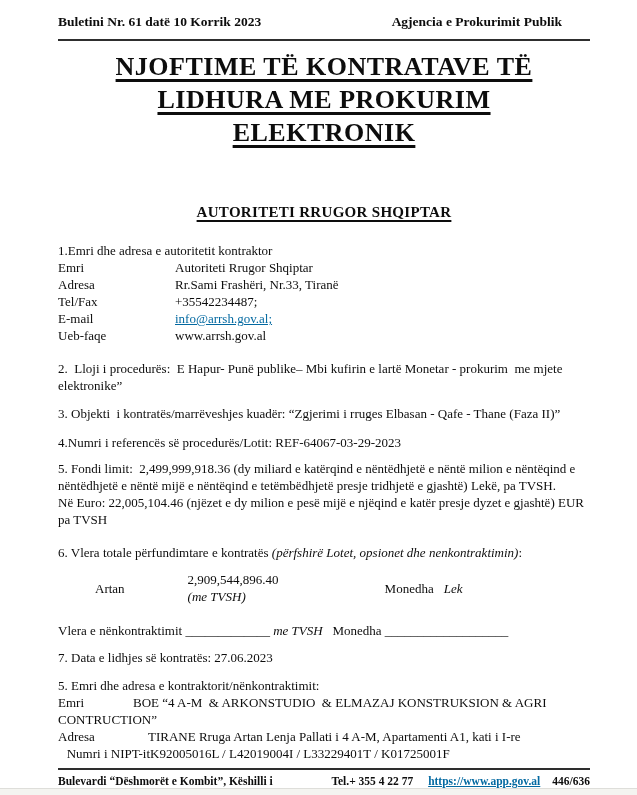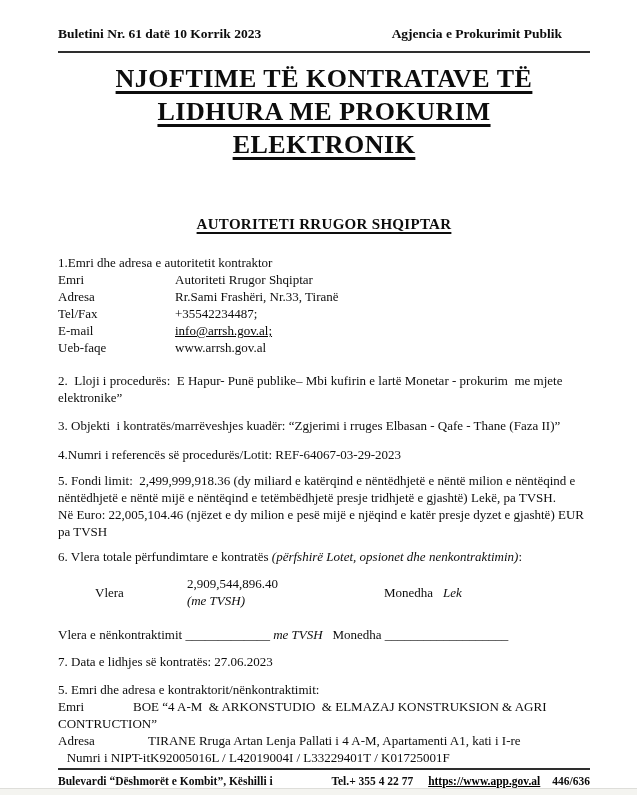--- a/index.html
+++ b/index.html
@@ -5,21 +5,21 @@
   html, body { margin: 0; padding: 0; background: #ffffff; }
   .page {
     position: relative;
     width: 637px;
     height: 795px;
     background: #ffffff;
     font-family: "Liberation Serif", "DejaVu Serif", serif;
     color: #0d0d0d;
     overflow: hidden;
   }
-  .margins { padding: 24px 47px 0 58px; }
+  .margins { padding: 12px 47px 0 58px; }
 
   
   .hdr-row { display: flex; justify-content: space-between; font-weight: bold; font-size: 13.5px; line-height: 20px; }
   .hdr-right { margin-right: 28px; }
   .rule { border: none; border-top: 2px solid #2e2e2e; margin: 7px 0 0 0; }
 
   
   .doc-title { text-align: center; font-weight: bold; font-size: 26px; line-height: 33px; margin-top: 9px; letter-spacing: 0.5px; }
   .doc-title .tline { text-decoration: underline; text-decoration-thickness: 2.5px; text-underline-offset: 4px; }
 
@@ -30,24 +30,24 @@
   
   .body-text { font-size: 13px; line-height: 17px; }
   .para { margin: 0; white-space: pre-wrap; }
   .kv { display: grid; grid-template-columns: 117px 1fr; }
   .kv span { white-space: pre-wrap; }
   .mt-s1 { margin-top: 21px; }
   .mt-s2 { margin-top: 16px; }
   .mt-s3 { margin-top: 11px; }
   .mt-s4 { margin-top: 12px; }
   .mt-s5 { margin-top: 9px; }
-  .mt-s6 { margin-top: 8px; }
+  .mt-s6 { margin-top: 16px; }
   .mt-s7 { margin-top: 10px; }
   .mt-s8 { margin-top: 11px; }
-  .link { color: #000000; text-decoration: underline; cursor: pointer; }
+  .link { color: #0369a1; text-decoration: underline; cursor: pointer; }
   .it { font-style: italic; }
 
   
   .vlera-row { display: flex; align-items: center; margin-top: 10px; }
   .vlera-label { margin-left: 37px; }
   .amount-block { width: 115px; text-align: left; margin-left: 63px; }
   .monedha-label { margin-left: 82px; }
   .monedha-value { margin-left: 10px; }
   .subcontract { margin-top: 17px; }
   .subcontract span { white-space: pre-wrap; }
@@ -113,21 +113,21 @@
       <p class="para mt-s4">4.Numri i referencës së procedurës/Lotit: REF-64067-03-29-2023</p>
 
       <p class="para mt-s5">5. Fondi limit:  2,499,999,918.36 (dy miliard e katërqind e nëntëdhjetë e nëntë milion e nëntëqind e
 nëntëdhjetë e nëntë mijë e nëntëqind e tetëmbëdhjetë presje tridhjetë e gjashtë) Lekë, pa TVSH.
 Në Euro: 22,005,104.46 (njëzet e dy milion e pesë mijë e njëqind e katër presje dyzet e gjashtë) EUR
 pa TVSH</p>
 
       <p class="para mt-s6"><span>6. Vlera totale përfundimtare e kontratës </span><span class="it">(përfshirë Lotet, opsionet dhe nenkontraktimin)</span><span>:</span></p>
 
       <div class="vlera-row">
-        <span class="vlera-label">Vlera</span>
+        <span class="vlera-label">Artan</span>
         <span class="amount-block">
           <span>2,909,544,896.40</span><br>
           <span class="it">(me TVSH)</span>
         </span>
         <span class="monedha-label">Monedha</span>
         <span class="monedha-value it">Lek</span>
       </div>
 
       <p class="para subcontract"><span>Vlera e nënkontraktimit </span><span>_____________</span><span class="it"> me TVSH</span><span>   Monedha </span><span>___________________</span></p>
 

